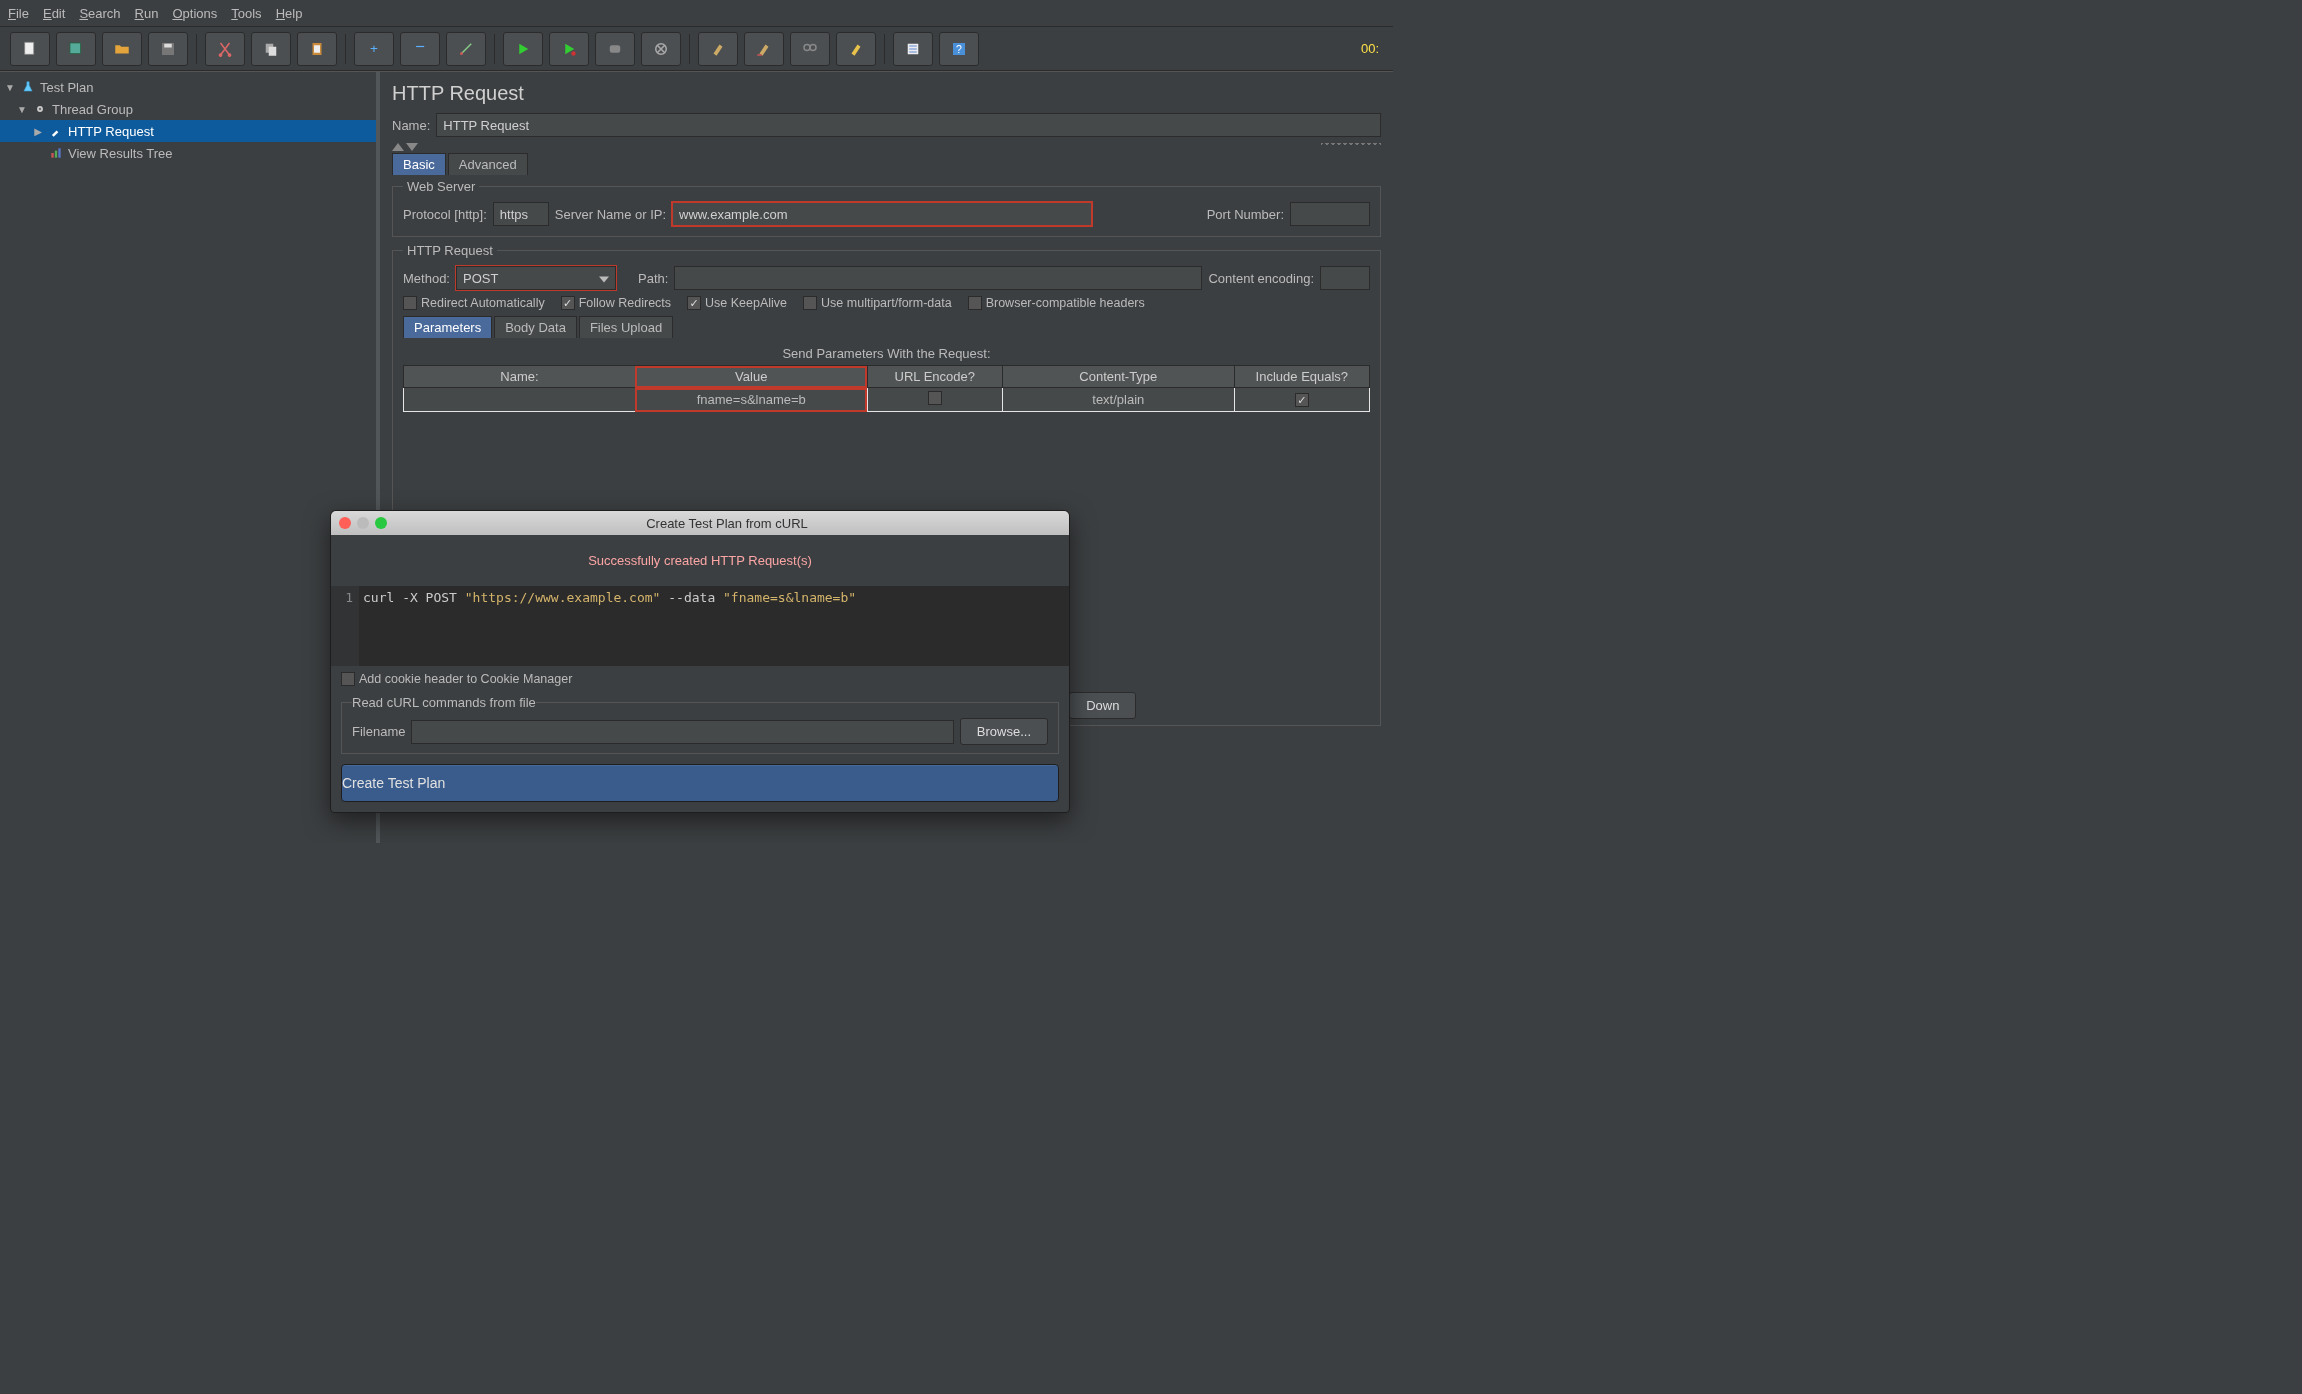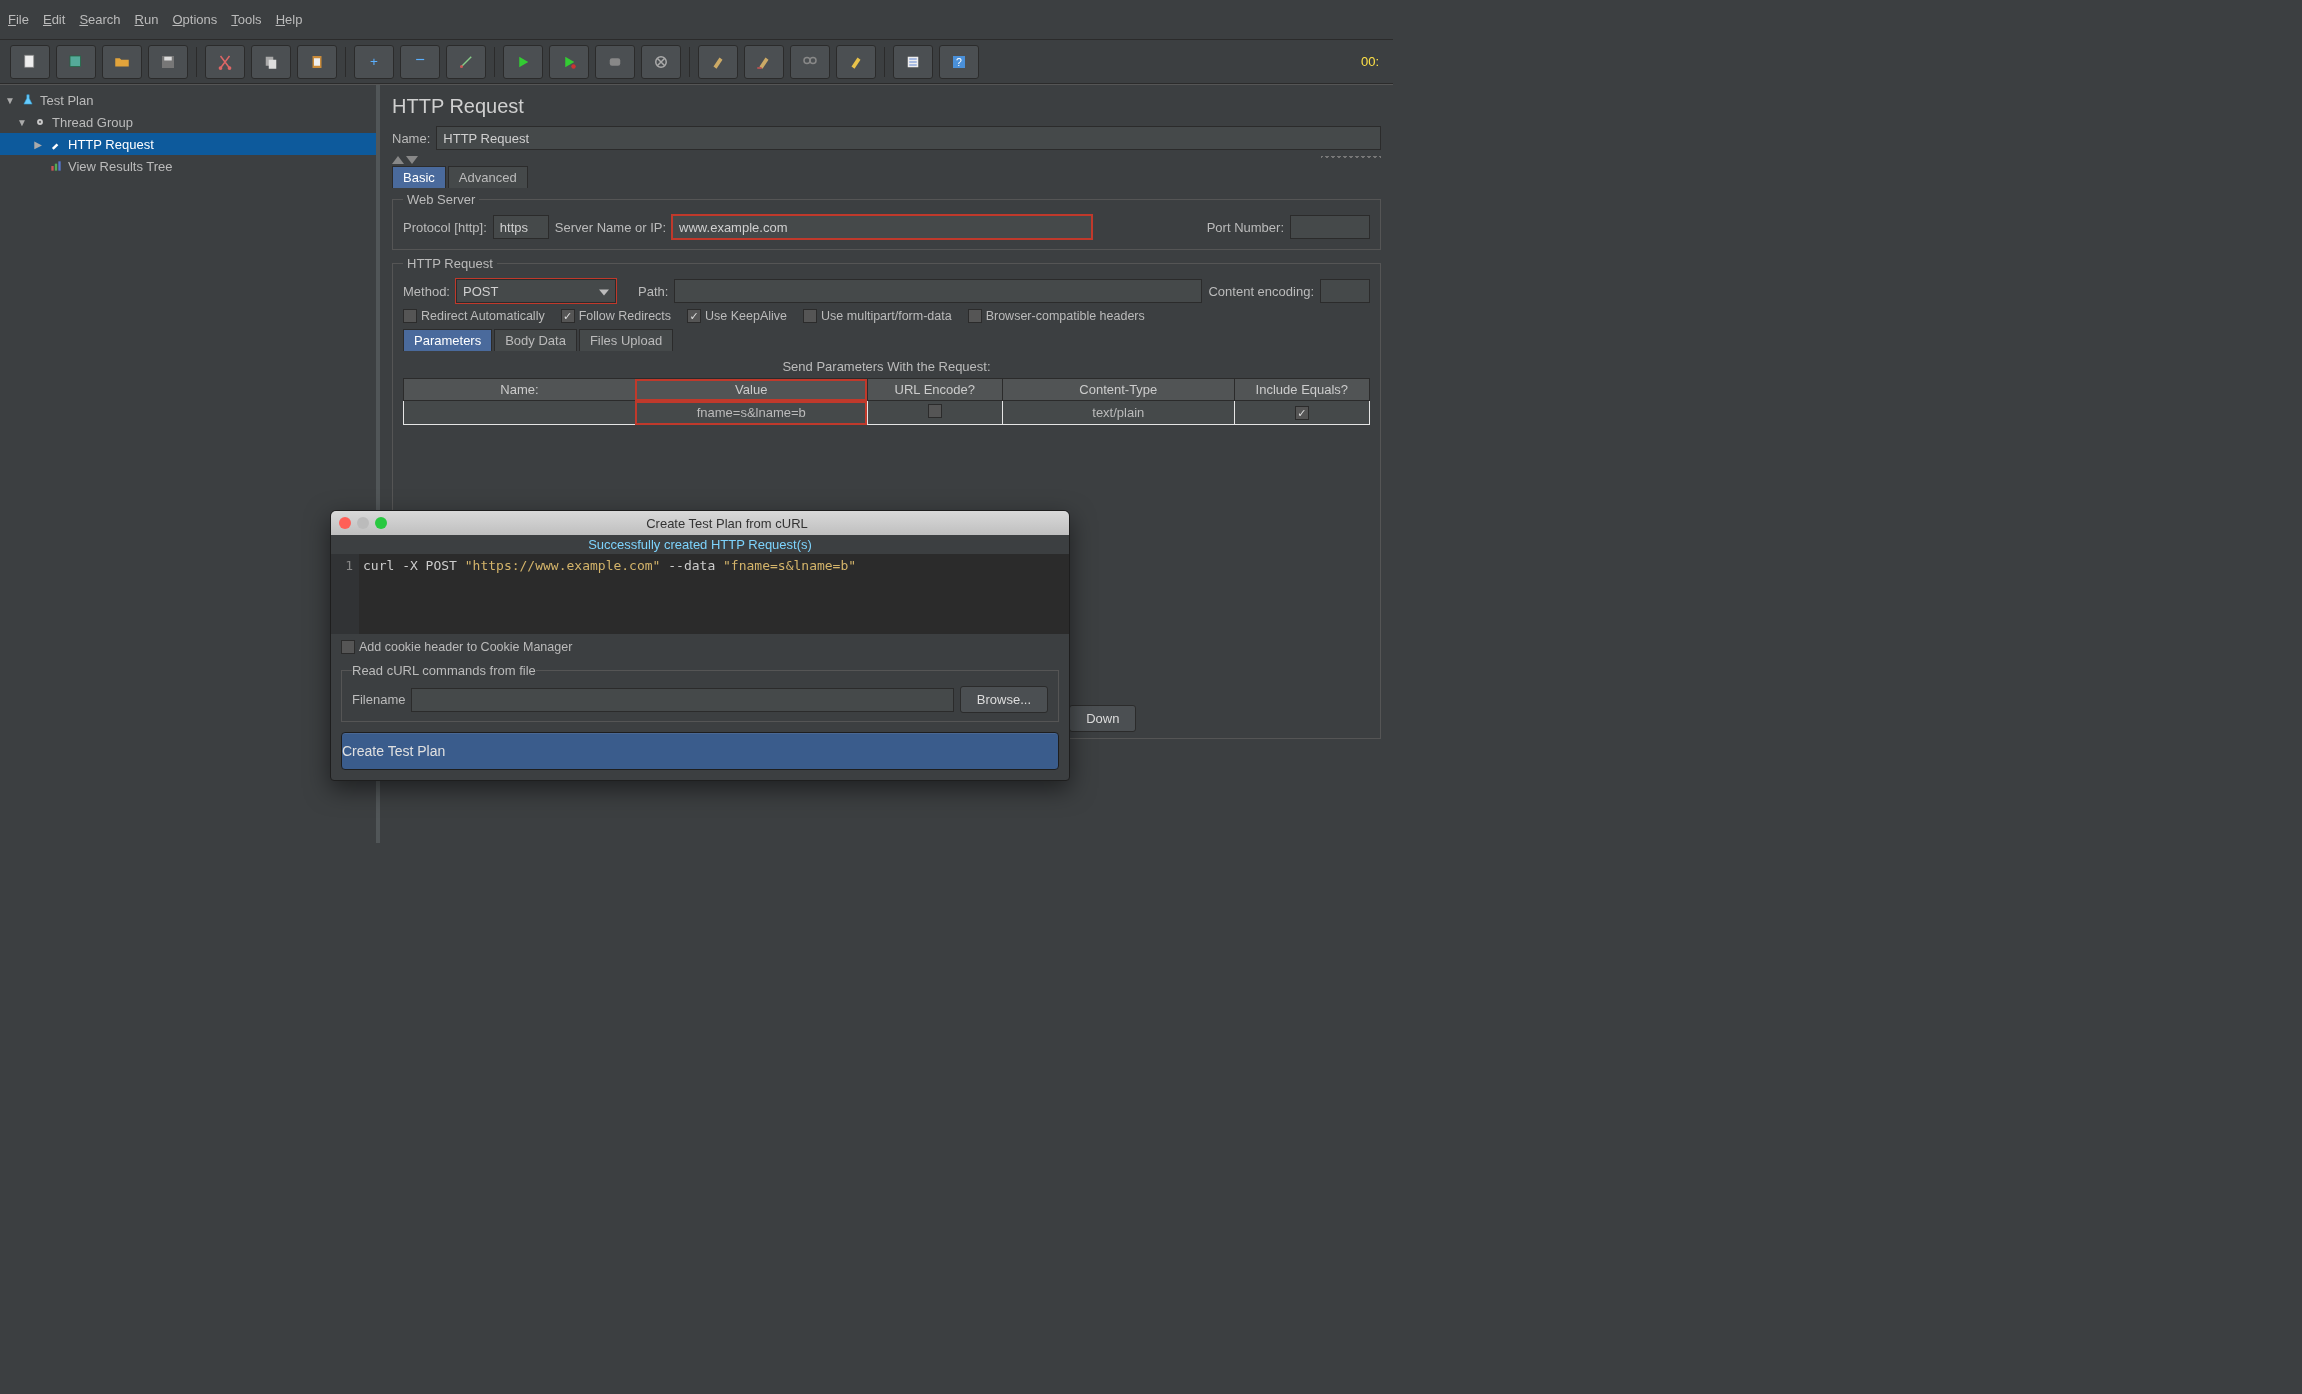--- a/index.html
+++ b/index.html
@@ -8,21 +8,21 @@
   color: #bbbbbb;
   font-family: "Segoe UI", "Helvetica Neue", Arial, sans-serif;
   font-size: 13px;
   width: 1393px;
   height: 843px;
   overflow: hidden;
   position: relative;
 }
 
 .menubar {
-  height: 40px;
+  height: 27px;
   background: #3c3f41;
   border-bottom: 1px solid #2b2b2b;
   display: flex;
   align-items: center;
   padding: 0 8px;
   gap: 14px;
 }
 .menubar span { cursor: pointer; }
 .menubar span u { text-decoration: underline; }
 
@@ -132,21 +132,21 @@
   height:24px;
   background: linear-gradient(#d9d9d9,#bfbfbf);
   display:flex; align-items:center; gap:6px;
   padding:0 8px;
   color:#333;
   font-size:13px;
 }
 .traffic { width:12px;height:12px;border-radius:50%;}
 .tl-r{background:#ff5f57;} .tl-y{background:#bbb;} .tl-g{background:#28c840;}
 .dlg-title .title-text{flex:1;text-align:center;font-weight:500;}
-.dlg-success { background:#3c3f41; color:#7dd3fc; text-align:center; padding:2px 0; font-size:13px;}
+.dlg-success { background:#3c3f41; color:#fca5a5; text-align:center; padding:18px 0; font-size:13px;}
 .code-area {
   background:#2b2b2b; color:#ccc; font-family: Menlo, Consolas, monospace;
   font-size:13px; display:flex; height:80px;
 }
 .gutter { width:28px; background:#313335; color:#888; text-align:right; padding:4px 6px 0 0;}
 .code { padding:4px 6px 0 4px; white-space:pre; flex:1;}
 .code .str{color:#d4b46a;}
 .dlg-body { padding:6px 10px 10px 10px;}
 .dlg-fieldset{border:1px solid #555;padding:8px 10px;margin-top:6px;}
 .dlg-btn-big {

